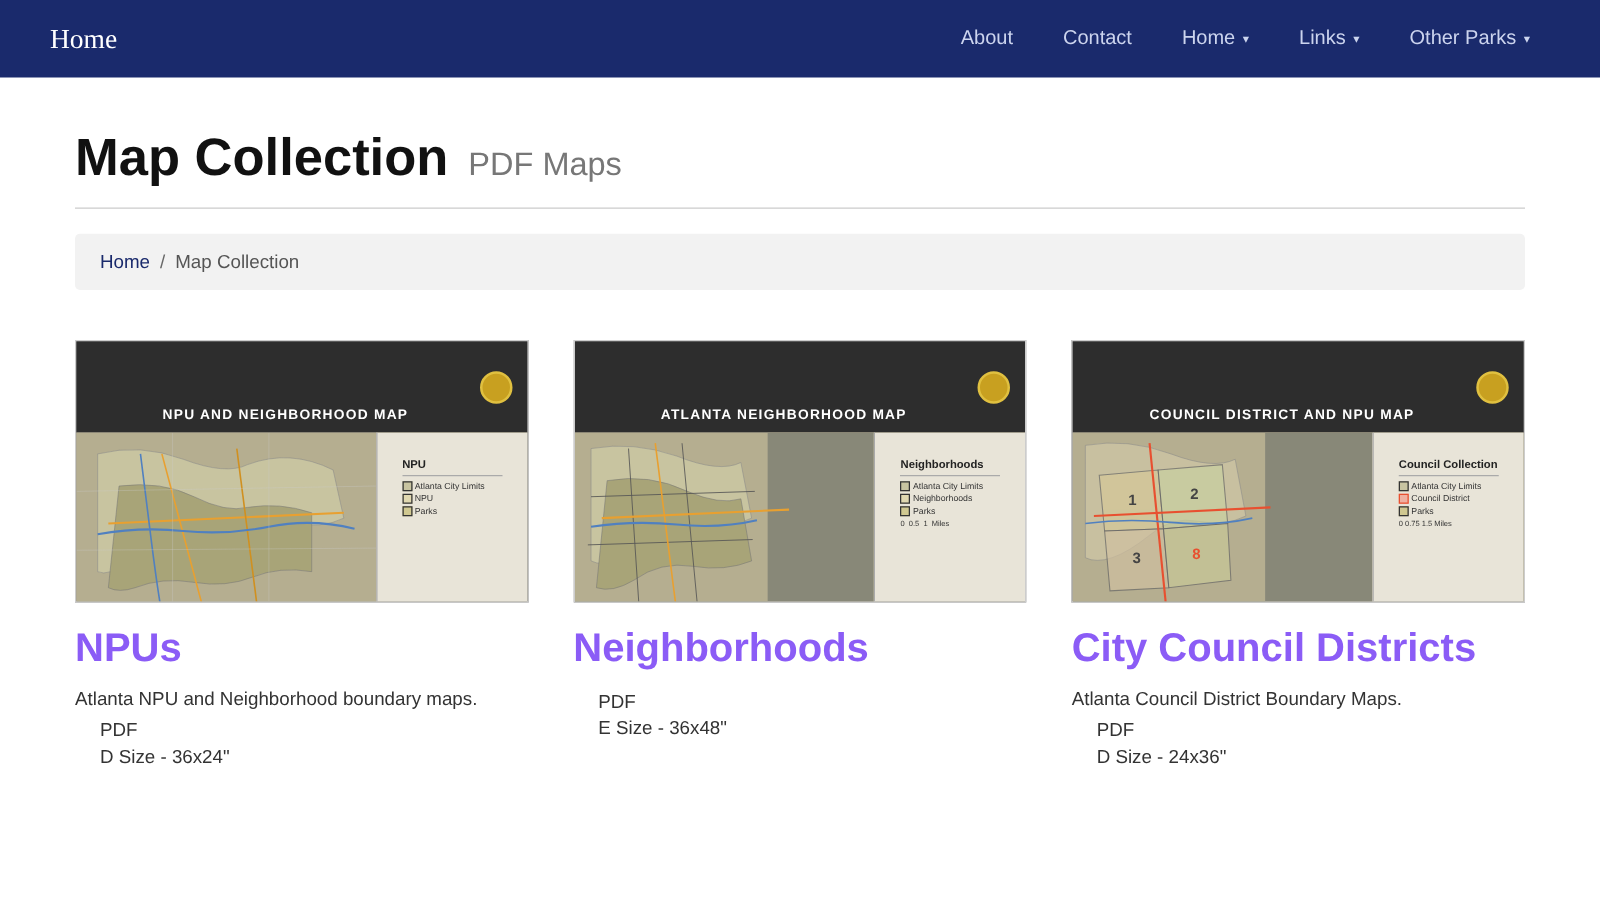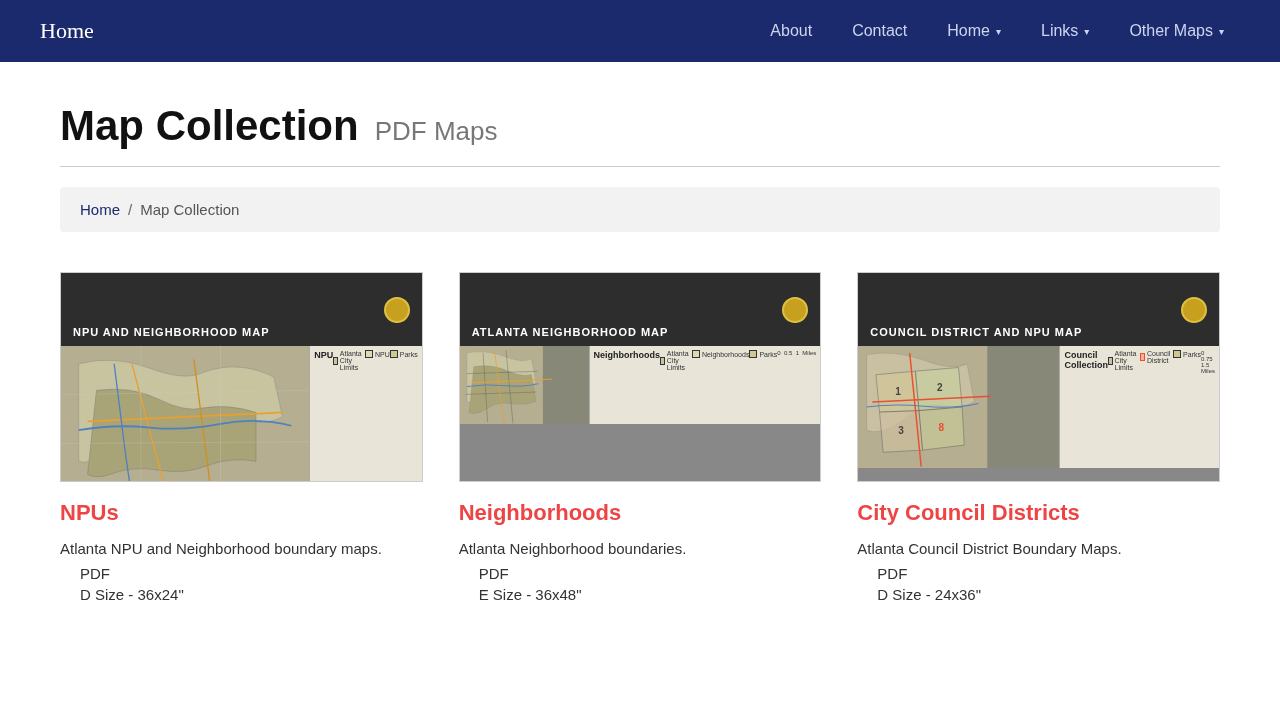--- a/index.html
+++ b/index.html
@@ -124,21 +124,21 @@
       font-size: 11px;
       font-family: Arial, sans-serif;
       font-weight: bold;
       letter-spacing: 1px;
       text-transform: uppercase;
       padding: 8px 12px;
       display: flex;
       align-items: center;
       justify-content: space-between;
     }
-    .map-header-title { flex: 1; text-align: left; margin-top: 45px; }
+    .map-header-title { flex: 1; text-align: center; margin-top: 45px; }
     .map-seal {
       width: 26px;
       height: 26px;
       background: #c8a020;
       border-radius: 50%;
       border: 2px solid #e0c040;
     }
 
     .map-body {
       flex: 1;
@@ -148,23 +148,23 @@
     }
     .map-main-area {
       flex: 3;
       position: relative;
       overflow: hidden;
     }
     .map-side-area {
       flex: 1;
       background: #e8e4d8;
       border-left: 1px solid #aaa;
-      padding: 4px;
-      display: flex;
-      flex-direction: row;
+      padding: 20px;
+      display: flex;
+      flex-direction: column;
       align-items: flex-start;
       font-size: 7px;
       font-family: Arial, sans-serif;
       color: #333;
     }
     .map-side-label {
       font-size: 9px;
       font-weight: bold;
       margin-bottom: 4px;
       color: #222;
@@ -172,24 +172,24 @@
 
     
     .map-svg {
       width: 100%;
       height: 100%;
       display: block;
     }
 
     
     .map-card-title {
-      font-size: 22px;
+      font-size: 32px;
       font-family: Arial, sans-serif;
       font-weight: bold;
-      color: #ef4444;
+      color: #8b5cf6;
       margin-top: 18px;
       margin-bottom: 12px;
       text-decoration: none;
       cursor: pointer;
     }
     .map-card-desc {
       font-size: 15px;
       font-family: Arial, sans-serif;
       color: #333;
       line-height: 1.5;
@@ -212,21 +212,21 @@
     <a class="nav-link">Contact</a>
     <a class="nav-link">
       <span>Home</span>
       <span class="nav-dropdown-arrow">▾</span>
     </a>
     <a class="nav-link">
       <span>Links</span>
       <span class="nav-dropdown-arrow">▾</span>
     </a>
     <a class="nav-link">
-      <span>Other Maps</span>
+      <span>Other Parks</span>
       <span class="nav-dropdown-arrow">▾</span>
     </a>
   </div>
 </nav>
 
 <div class="page-content">
 
   <div class="page-title-area">
     <h1 class="page-title-main">Map Collection</h1>
     <span class="page-title-sub">PDF Maps</span>
@@ -330,21 +330,20 @@
               <div style="width:8px;height:8px;border:1px solid #333;background:#d0c890;"></div>
               <span>Parks</span>
             </div>
             <div style="display:flex;align-items:center;gap:2px;font-size:6px;">
               <span>0&nbsp;&nbsp;0.5&nbsp;&nbsp;1&nbsp;&nbsp;Miles</span>
             </div>
           </div>
         </div>
       </div>
       <a class="map-card-title">Neighborhoods</a>
-      <p class="map-card-desc">Atlanta Neighborhood boundaries.</p>
       <p class="map-card-meta">PDF</p>
       <p class="map-card-meta">E Size - 36x48"</p>
     </div>
 
     <div class="map-card">
       <div class="map-thumb">
         <div class="map-header">
           <span class="map-header-title">COUNCIL DISTRICT AND NPU MAP</span>
           <div class="map-seal"></div>
         </div>

